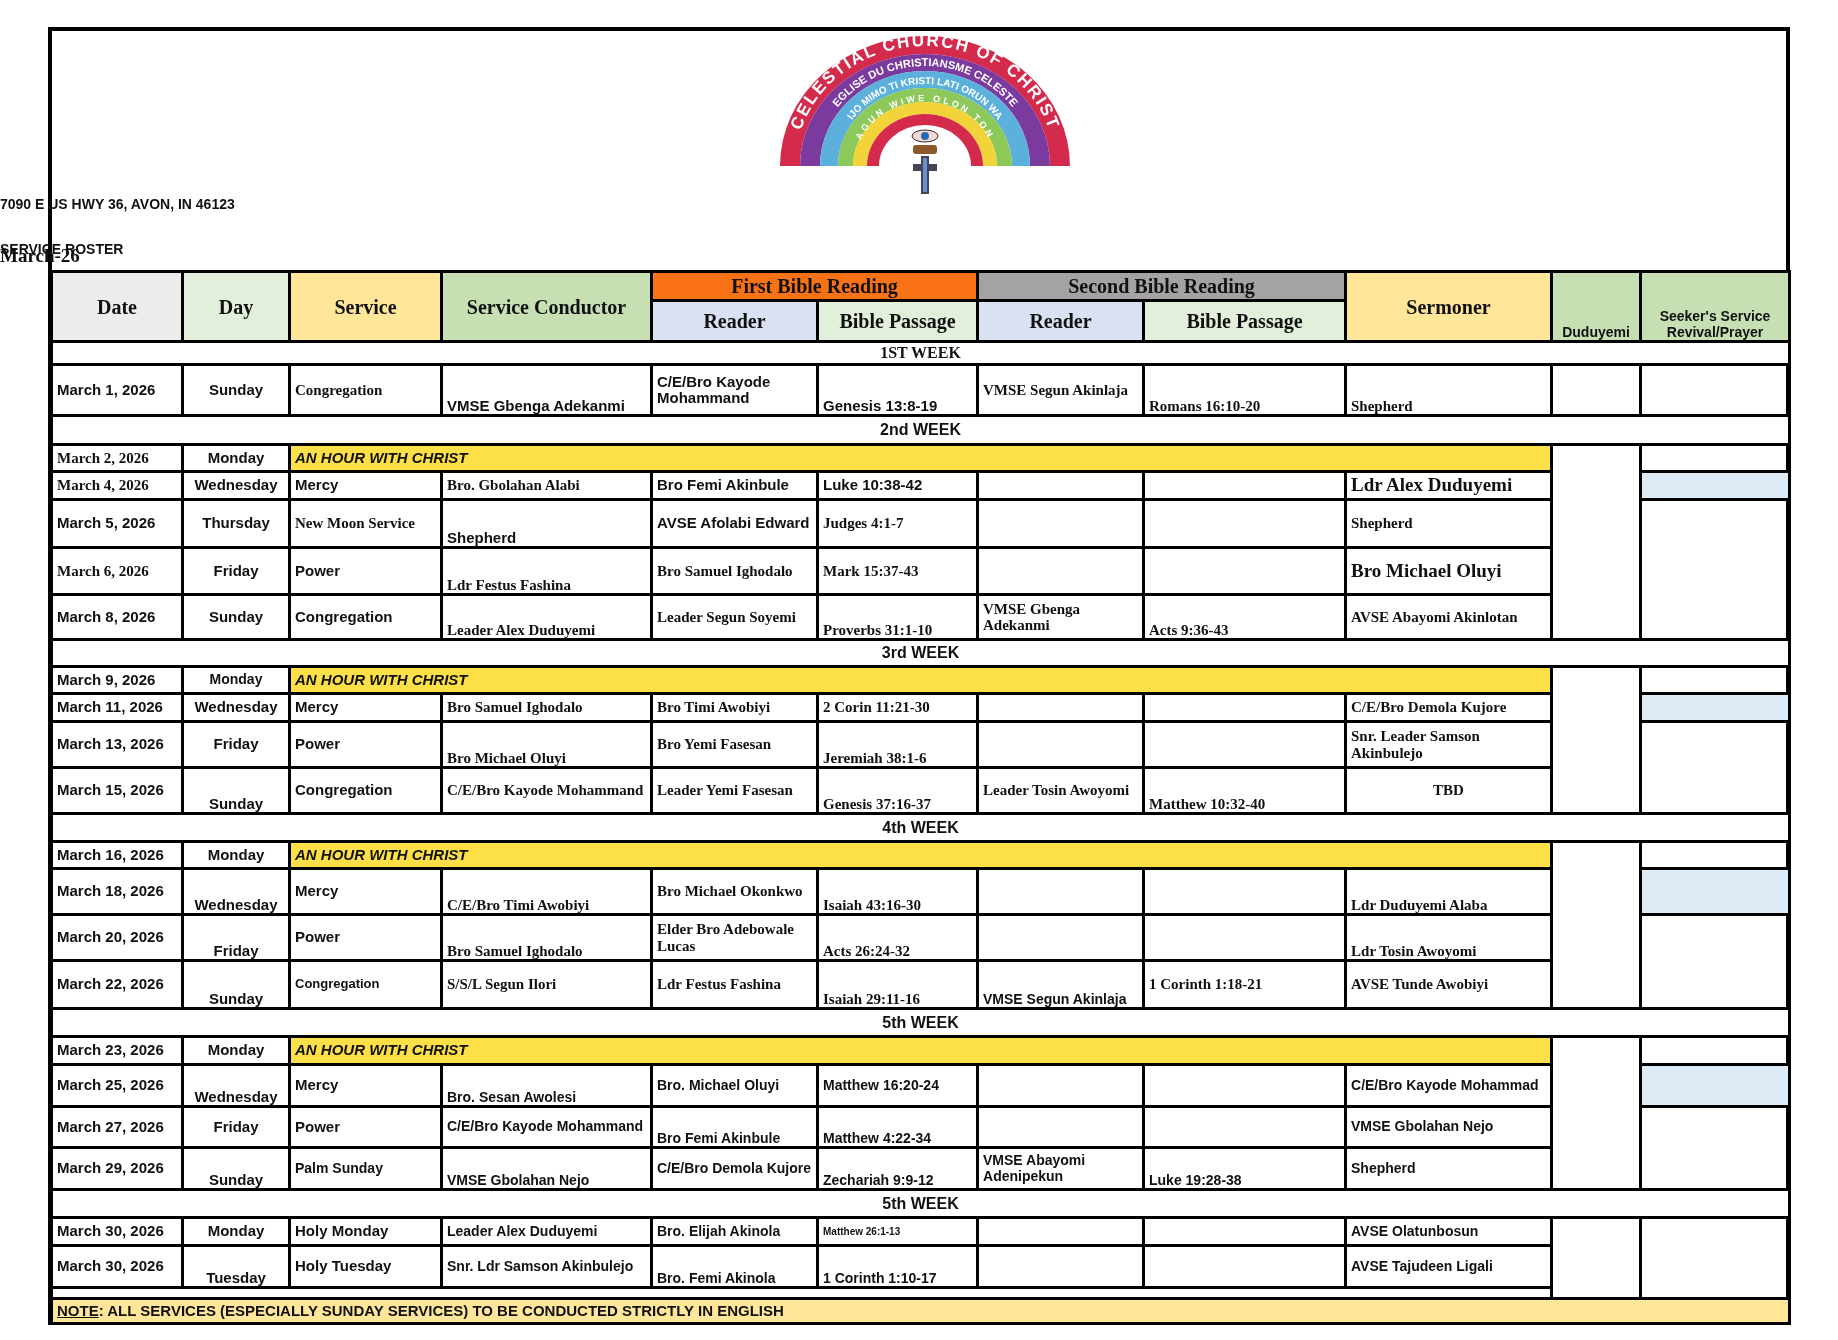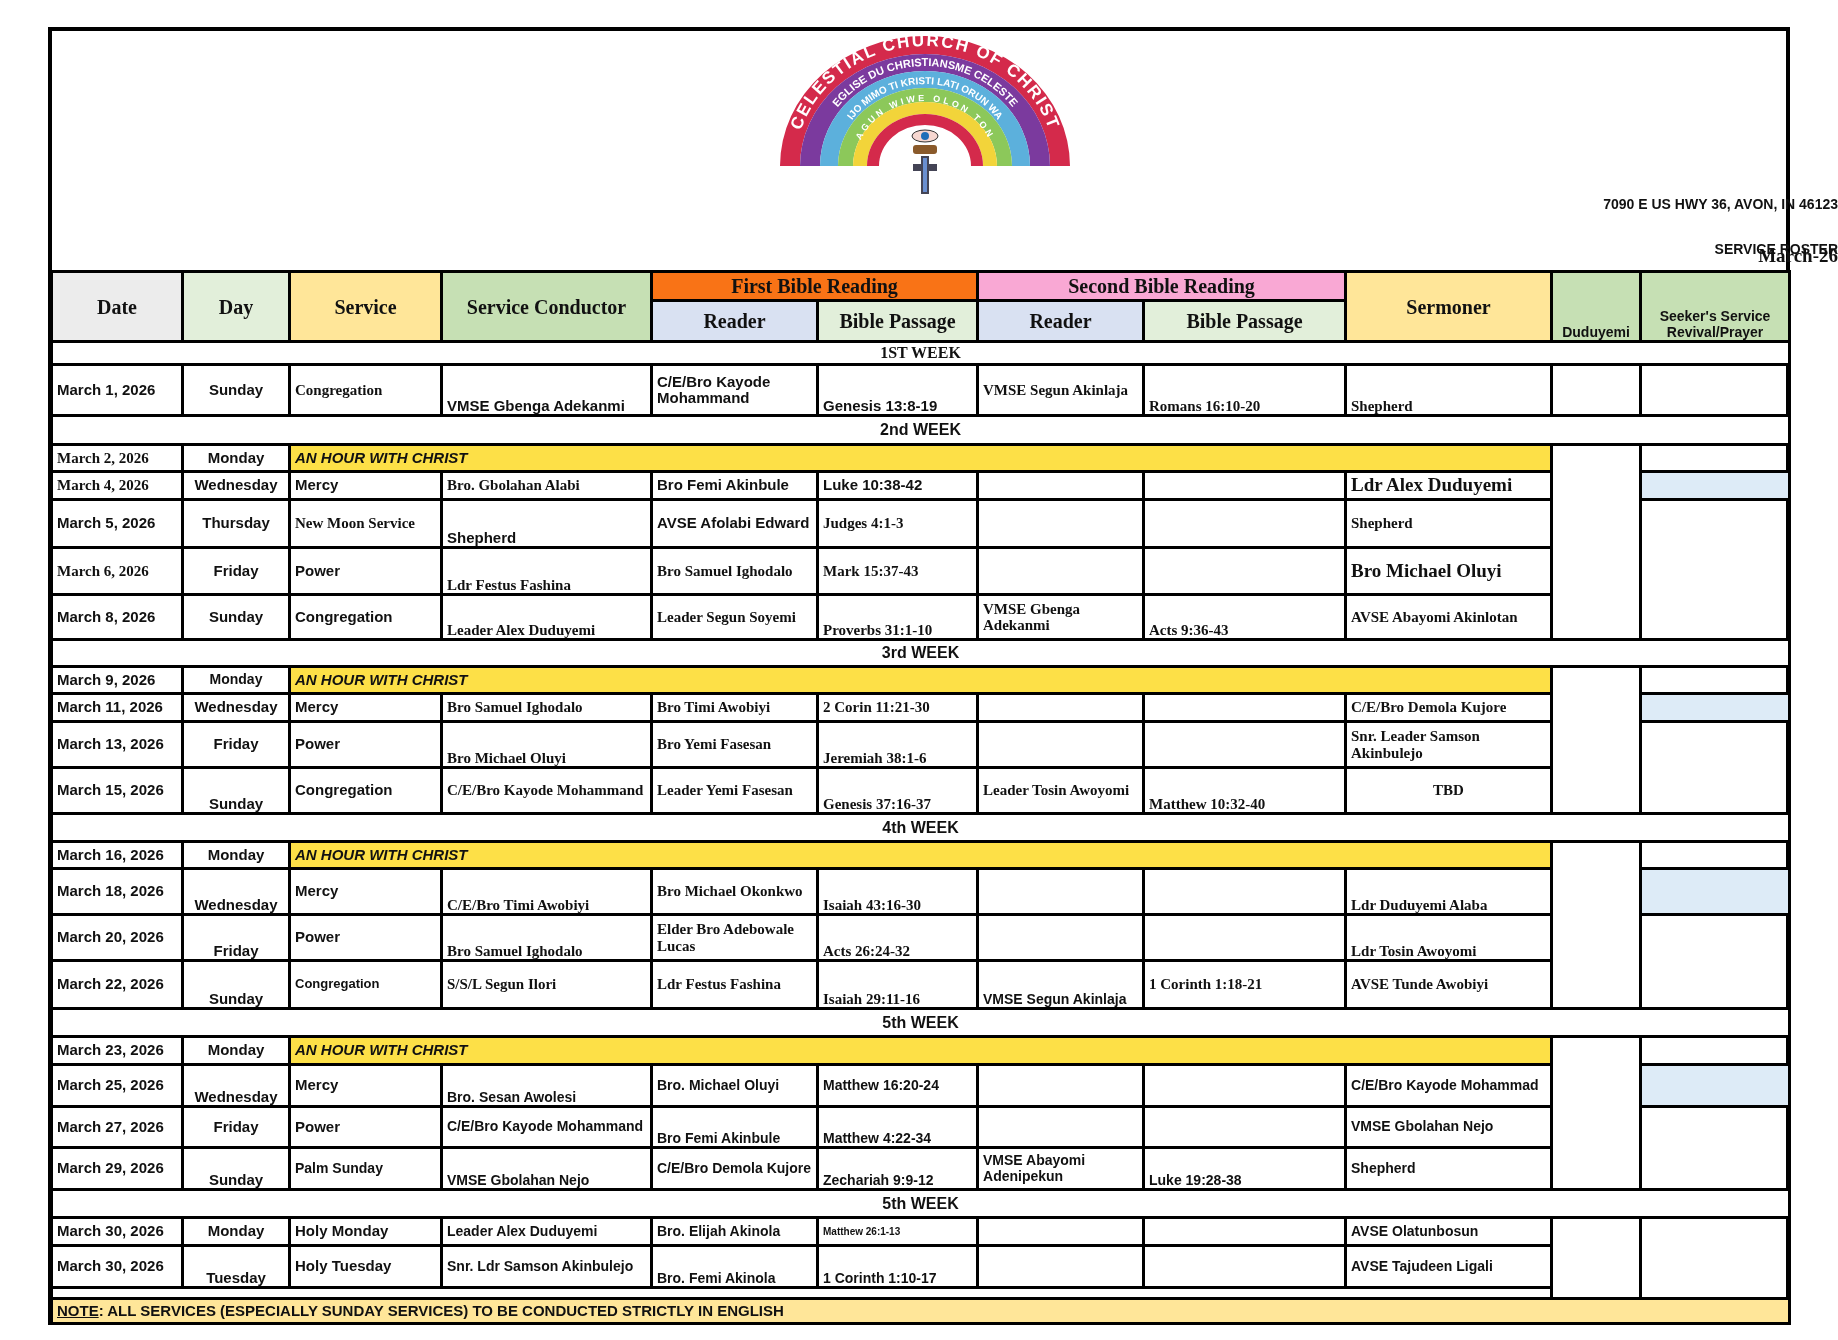--- a/index.html
+++ b/index.html
@@ -1,34 +1,34 @@
 <!DOCTYPE html>
 <html><head>
 <meta charset="utf-8">
 <style>
   html,body{margin:0;padding:0;background:#fff;}
   body{width:1838px;height:1340px;position:relative;overflow:hidden;font-family:"Liberation Sans",sans-serif;color:#111;}
   .frame{position:absolute;left:48px;top:27px;width:1742px;height:1298px;border:4px solid #000;box-sizing:border-box;}
   .logo{position:absolute;left:775px;top:36px;width:300px;height:160px;}
-  .addr{position:absolute;left:0;width:1838px;text-align:right;font-family:"Liberation Sans",sans-serif;font-weight:bold;color:#111;}
+  .addr{position:absolute;left:0;width:1838px;text-align:left;font-family:"Liberation Sans",sans-serif;font-weight:bold;color:#111;}
   .addr1{top:196px;font-size:14px;}
   .addr2{top:241px;font-size:14px;}
   .month{top:245px;font-family:"Liberation Serif",serif;font-size:19px;}
   table.roster{position:absolute;left:50px;top:270px;width:1738px;border-collapse:collapse;table-layout:fixed;}
   table.roster td, table.roster th{border:3px solid #000;padding:0 4px;overflow:hidden;white-space:normal;line-height:1.1;}
   th{font-family:"Liberation Serif",serif;font-weight:bold;font-size:20px;text-align:center;}
   th.small{font-family:"Liberation Sans",sans-serif;font-size:14px;vertical-align:bottom;padding-bottom:4px;}
   .c-date{background:#ececec;}
   .c-day{background:#e2efda;}
   .c-service{background:#ffe699;}
   .c-cond{background:#c6e0b4;}
   .c-first{background:#f97316;}
   .c-reader{background:#d9e1f2;}
   .c-passage{background:#e2efda;}
-  .c-second{background:#f9a8d4;}
+  .c-second{background:#a3a3a3;}
   .c-serm{background:#ffe699;}
   .c-comm{background:#c6e0b4;}
   .c-seek{background:#c6e0b4;}
   td.week{text-align:center;font-weight:bold;font-size:16px;background:#fff;}
   td.week.serif{font-family:"Liberation Serif",serif;}
   td{font-size:15px;font-weight:bold;vertical-align:middle;}
   td.date{text-align:left;}
   td.day{text-align:center;}
   td.serif{font-family:"Liberation Serif",serif;}
   td.bot{vertical-align:bottom;}
@@ -149,21 +149,21 @@
       <td></td>
       <td class="serif big dbl-l">Ldr Alex Duduyemi</td>
       <td class="blue dbl-l"></td>
     </tr>
     <tr style="height:48px">
       <td class="date">March 5, 2026</td>
       <td class="day">Thursday</td>
       <td class="serif dbl-l">New Moon Service</td>
       <td class="bot">Shepherd</td>
       <td class="dbl-l">AVSE Afolabi Edward</td>
-      <td class="serif">Judges 4:1-3</td>
+      <td class="serif">Judges 4:1-7</td>
       <td class="dbl-l"></td>
       <td></td>
       <td class="serif dbl-l">Shepherd</td>
       <td rowspan="3" class="dbl-l"></td>
     </tr>
     <tr style="height:47px">
       <td class="date serif">March 6, 2026</td>
       <td class="day">Friday</td>
       <td class="dbl-l">Power</td>
       <td class="serif bot">Ldr Festus Fashina</td>

